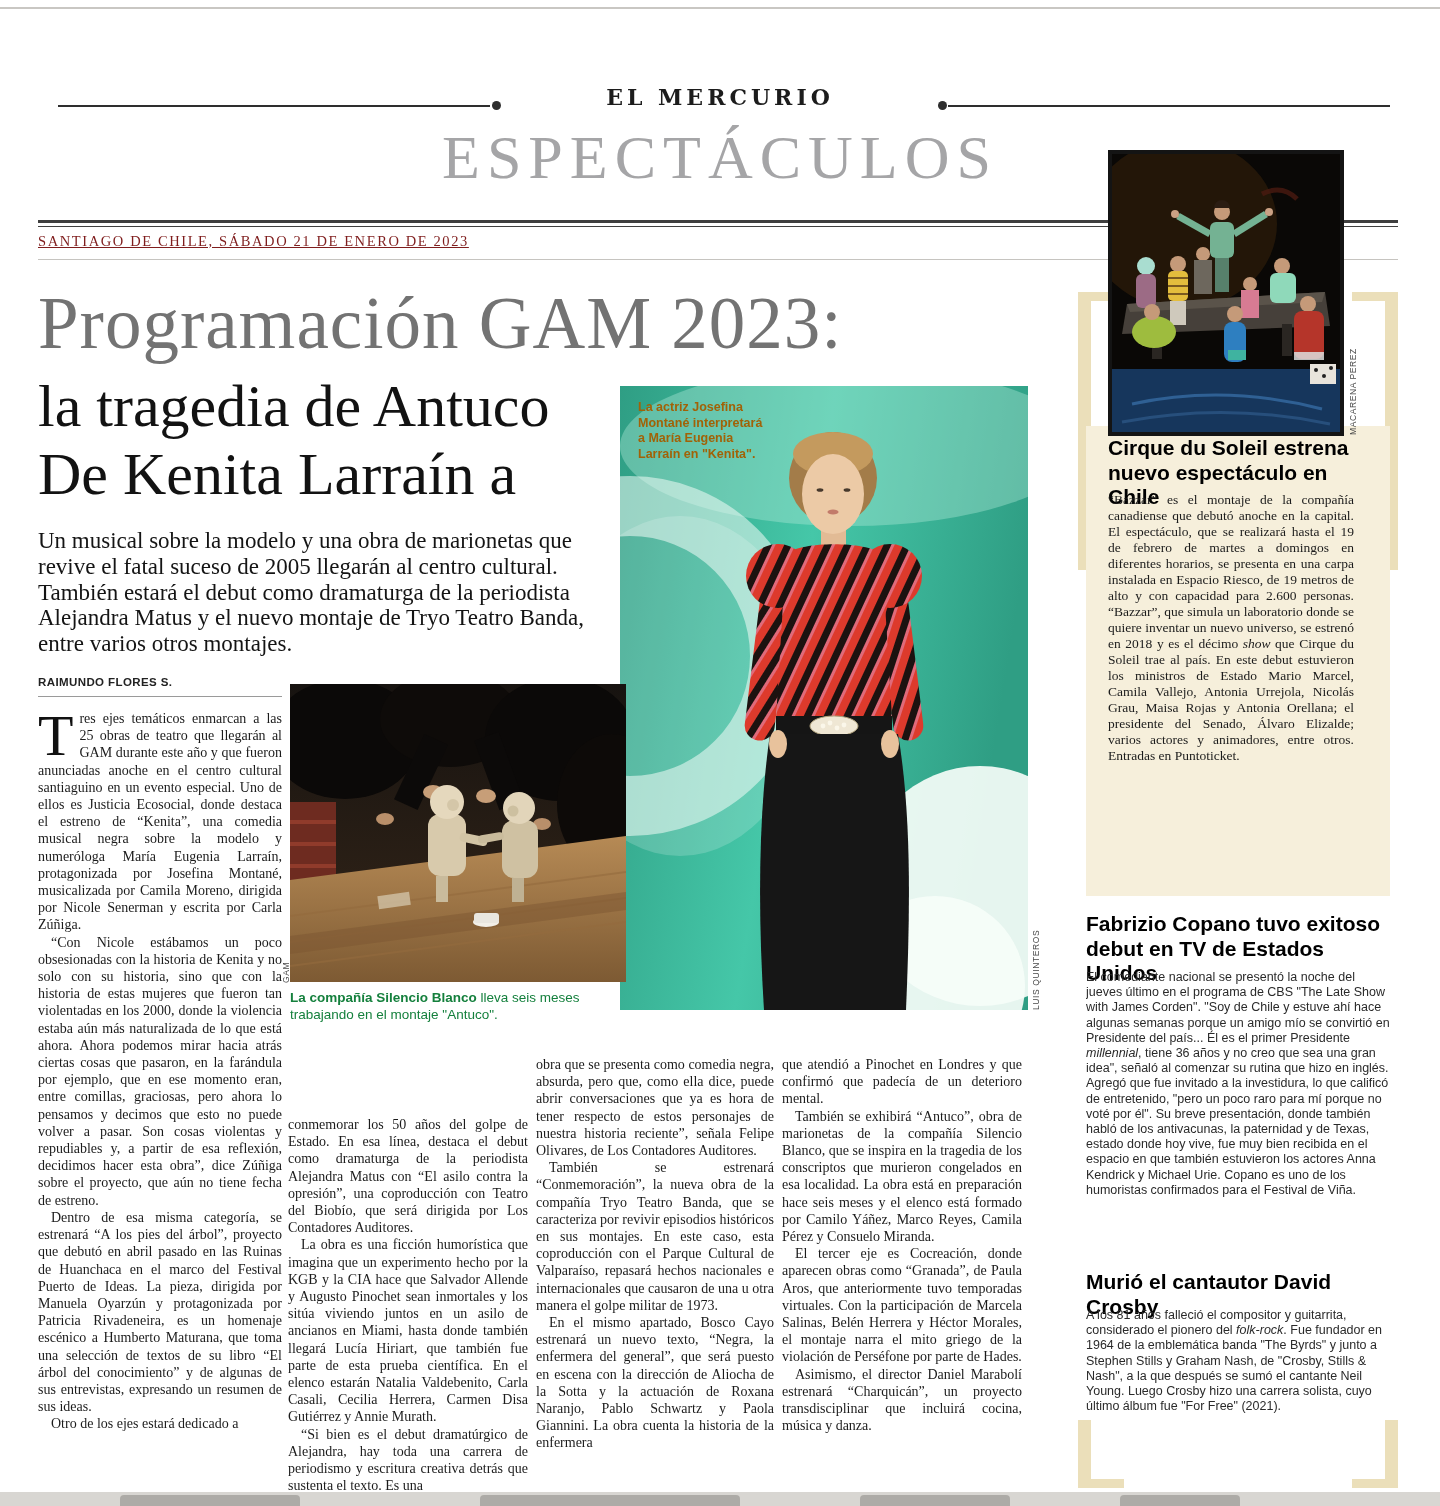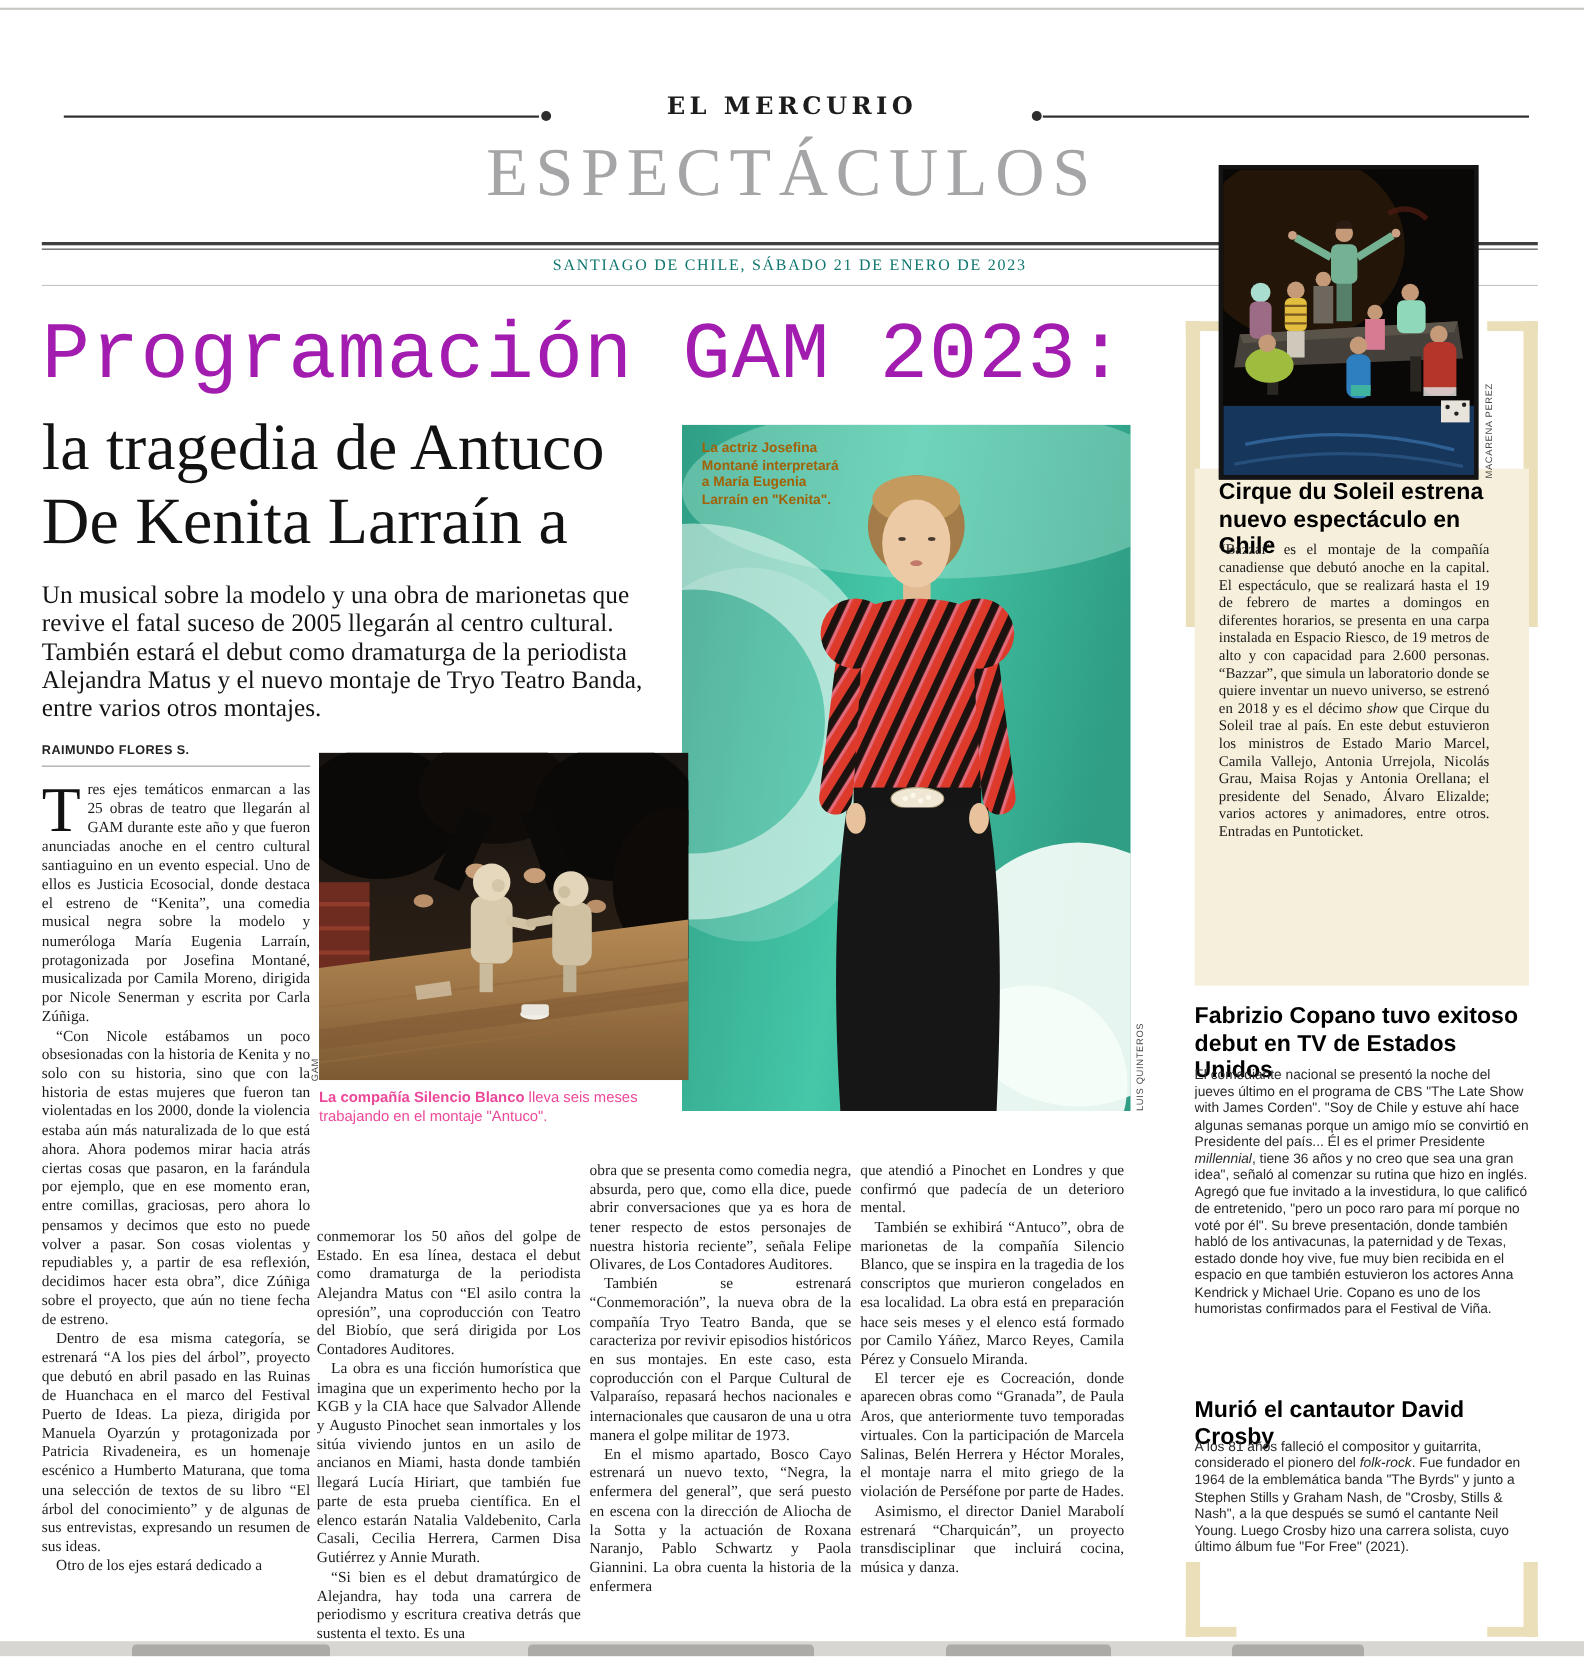--- a/index.html
+++ b/index.html
@@ -14,25 +14,25 @@
 
   
   .mast-rule{top:105px;height:2px;background:#2e2e2e;}
   .mast-bullet{top:101px;width:9px;height:9px;border-radius:50%;background:#2e2e2e;}
   .brand{left:500px;top:84px;width:440px;text-align:center;
          font-family:"DejaVu Serif",serif;font-weight:bold;font-size:22px;letter-spacing:4px;color:#1c1c1c;}
   .section-title{left:360px;top:122px;width:720px;text-align:center;
          font-family:"Liberation Serif",serif;font-size:62px;letter-spacing:7px;color:#a5a5a7;}
   .double-rule-a{left:38px;top:220px;width:1360px;height:3px;background:#3f3f3f;}
   .double-rule-b{left:38px;top:226px;width:1360px;height:1px;background:#3f3f3f;}
-  .dateline{left:38px;top:233px;width:1360px;text-align:center;font-size:14.5px;letter-spacing:1.6px;color:#0f766e;}
+  .dateline{left:38px;top:233px;width:1360px;text-align:left;font-size:14.5px;letter-spacing:1.6px;color:#7f1d1d;text-decoration:underline;}
   .light-rule{left:38px;top:259px;width:1360px;height:1px;background:#c6c4c0;}
 
   
-  .kicker{left:38px;top:286px;width:980px;font-size:73px;line-height:76px;color:#a21caf;letter-spacing:1px;white-space:nowrap;font-family:Liberation Mono, monospace;}
+  .kicker{left:38px;top:286px;width:980px;font-size:73px;line-height:76px;color:#737373;letter-spacing:1px;white-space:nowrap;}
   .headline{left:38px;top:372px;width:590px;font-size:60px;line-height:68px;color:#121212;}
   .lede{left:38px;top:528px;width:580px;font-size:23px;line-height:25.8px;color:#141414;}
   .byline{left:38px;top:676px;font-family:"Liberation Sans",sans-serif;font-weight:bold;
           font-size:11.5px;letter-spacing:.4px;color:#222;}
   .byline-rule{left:38px;top:696px;width:244px;height:1px;background:#9a9a9a;}
 
   
   .newsbody{font-size:14px;line-height:17.2px;text-align:justify;color:#1b1b1b;hyphens:auto;}
   .newsbody p{margin:0;}
   .newsbody p.ind{text-indent:13px;}
@@ -46,21 +46,21 @@
   .main-photo{left:620px;top:386px;width:408px;height:624px;overflow:hidden;}
   .main-photo svg{display:block;}
   .overlay-caption{left:18px;top:14px;width:132px;font-family:"Liberation Sans",sans-serif;
         font-weight:bold;font-size:12.5px;line-height:15.5px;color:#a16207;}
   .puppet-photo{left:290px;top:684px;width:336px;height:298px;overflow:hidden;}
   .photo-credit{font-family:"Liberation Sans",sans-serif;font-size:8.5px;letter-spacing:.6px;color:#4a4a4a;
         writing-mode:vertical-rl;transform:rotate(180deg);white-space:nowrap;}
   .credit-main{left:1031px;top:895px;height:115px;}
   .credit-puppet{left:281px;top:905px;height:78px;}
   .credit-cirque{left:1348px;top:300px;height:135px;}
-  .caption{font-family:"Liberation Sans",sans-serif;font-size:13.5px;line-height:16.5px;color:#ec4899;}
+  .caption{font-family:"Liberation Sans",sans-serif;font-size:13.5px;line-height:16.5px;color:#15803d;}
   .caption .b{font-weight:bold;}
   .puppet-caption{left:290px;top:990px;width:332px;}
 
   
   .sb-bar{background:#ebdfba;}
   .sb-cream{left:1086px;top:426px;width:304px;height:470px;background:#f6efdb;}
   .sb-title{font-family:"Liberation Sans",sans-serif;font-weight:bold;font-size:21px;line-height:24.5px;color:#000;}
   .sb-serif-body{font-size:13.5px;line-height:16px;text-align:justify;color:#1b1b1b;}
   .sb-sans-body{font-family:"Liberation Sans",sans-serif;font-size:12.5px;line-height:15.2px;color:#2a2a2a;}
   .cirque-photo{left:1108px;top:150px;width:236px;height:286px;background:#0a0806;

